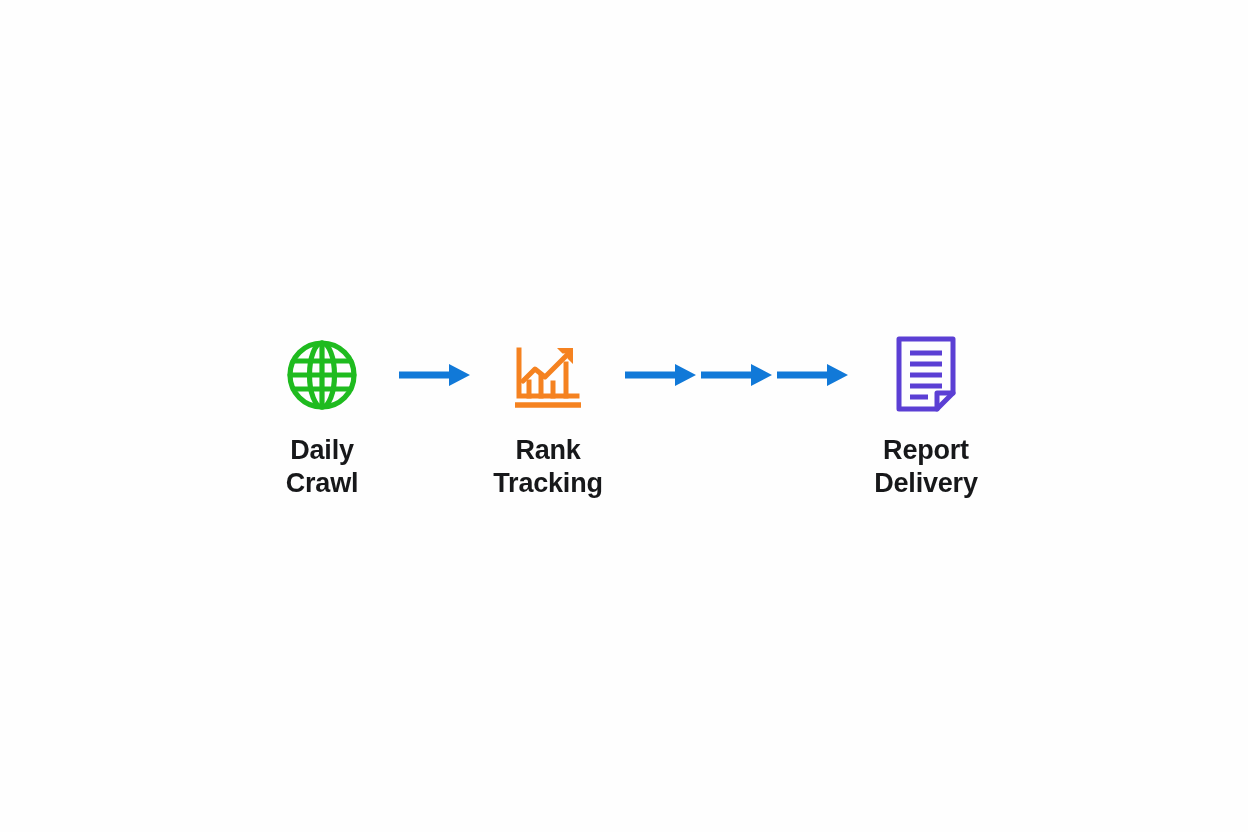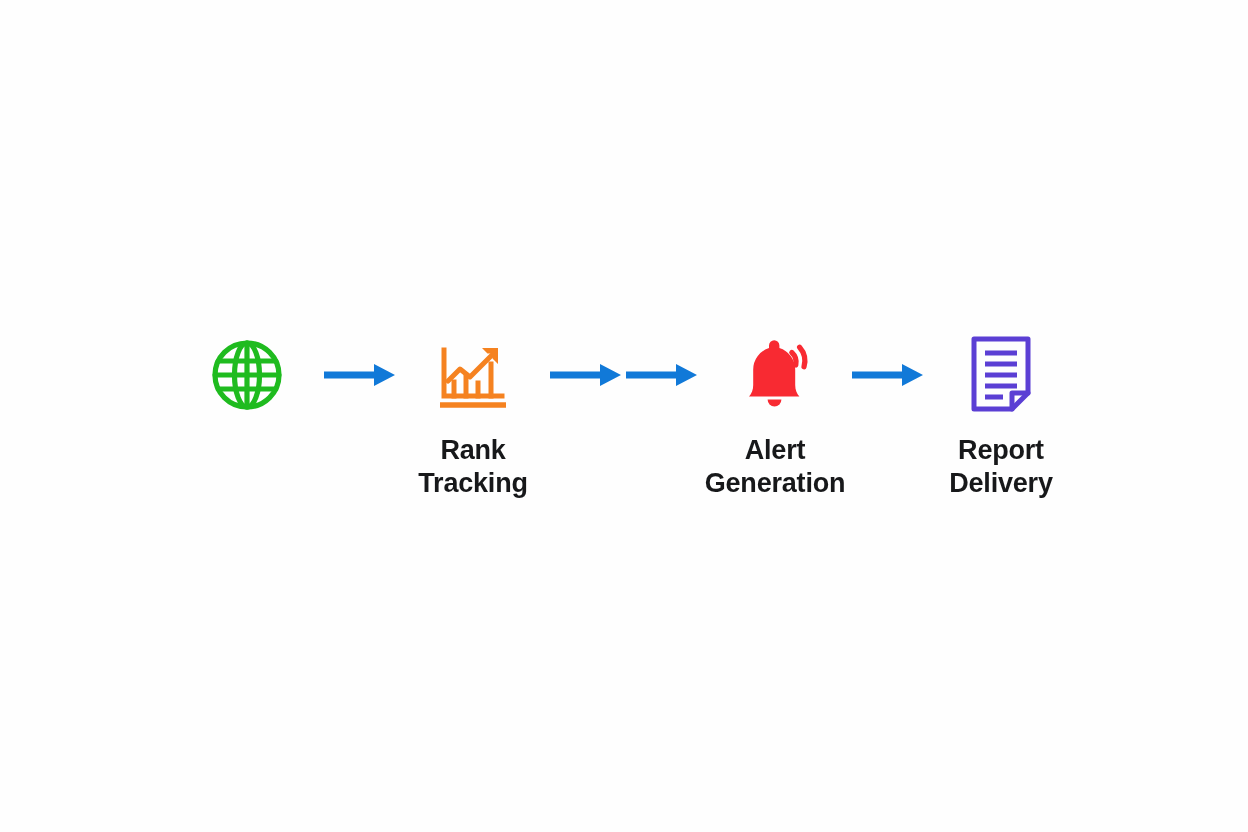--- a/index.html
+++ b/index.html
@@ -97,20 +97,22 @@
             <g fill="none" stroke="#1fbb1f" stroke-width="5.2" stroke-linecap="round">
               <circle cx="38" cy="38" r="32"></circle>
               <ellipse cx="38" cy="38" rx="12.5" ry="32"></ellipse>
               <line x1="38" y1="6" x2="38" y2="70"></line>
               <line x1="9.2" y1="24" x2="66.8" y2="24"></line>
               <line x1="6.2" y1="38" x2="69.8" y2="38"></line>
               <line x1="9.2" y1="52" x2="66.8" y2="52"></line>
             </g>
           </svg>
         </div>
+        <div class="step-label">Daily
+Crawl</div>
       </div>
 
       <div class="connector">
         <svg width="72" height="26" viewBox="0 0 72 26" aria-hidden="true">
           <path d="M0 9.4 H50 V2 L71 13 L50 24 V16.6 H0 Z" fill="#1179d8"></path>
         </svg>
       </div>
 
       <div class="step">
         <div class="step-icon">
@@ -142,48 +144,20 @@
         </svg>
       </div>
 
 
       <div class="connector">
         <svg width="72" height="26" viewBox="0 0 72 26" aria-hidden="true">
           <path d="M0 9.4 H50 V2 L71 13 L50 24 V16.6 H0 Z" fill="#1179d8"></path>
         </svg>
       </div>
 
-      <div class="step">
-        <div class="step-icon">
-          <svg width="80" height="80" viewBox="0 0 80 80" aria-hidden="true">
-
-            <path d="
-              M 34 10.5
-              a 5.2 5.2 0 0 1 10.4 0
-              v 2.6
-              a 22.5 22.5 0 0 1 15.8 21.5
-              v 15.5
-              c 0 5.2 1.6 8.6 4.2 11.3
-              H 14
-              c 2.6 -2.7 4.2 -6.1 4.2 -11.3
-              V 34.6
-              a 22.5 22.5 0 0 1 15.8 -21.5
-              Z" fill="#f82a32"></path>
-
-            <path d="M32.6 64.5 h13.8 a6.9 6.9 0 0 1 -13.8 0 Z" fill="#f82a32"></path>
-
-            <g fill="none" stroke="#f82a32" stroke-width="5.2" stroke-linecap="round">
-              <path d="M56.8 17.5 a13.5 13.5 0 0 1 4.0 12.5"></path>
-              <path d="M64.6 12.2 a21 21 0 0 1 4.4 19.6"></path>
-            </g>
-          </svg>
-        </div>
-        <div class="step-label">Alert
-Generation</div>
-      </div>
 
       <div class="connector">
         <svg width="72" height="26" viewBox="0 0 72 26" aria-hidden="true">
           <path d="M0 9.4 H50 V2 L71 13 L50 24 V16.6 H0 Z" fill="#1179d8"></path>
         </svg>
       </div>
 
       <div class="step">
         <div class="step-icon">
           <svg width="62" height="80" viewBox="0 0 62 80" aria-hidden="true">

